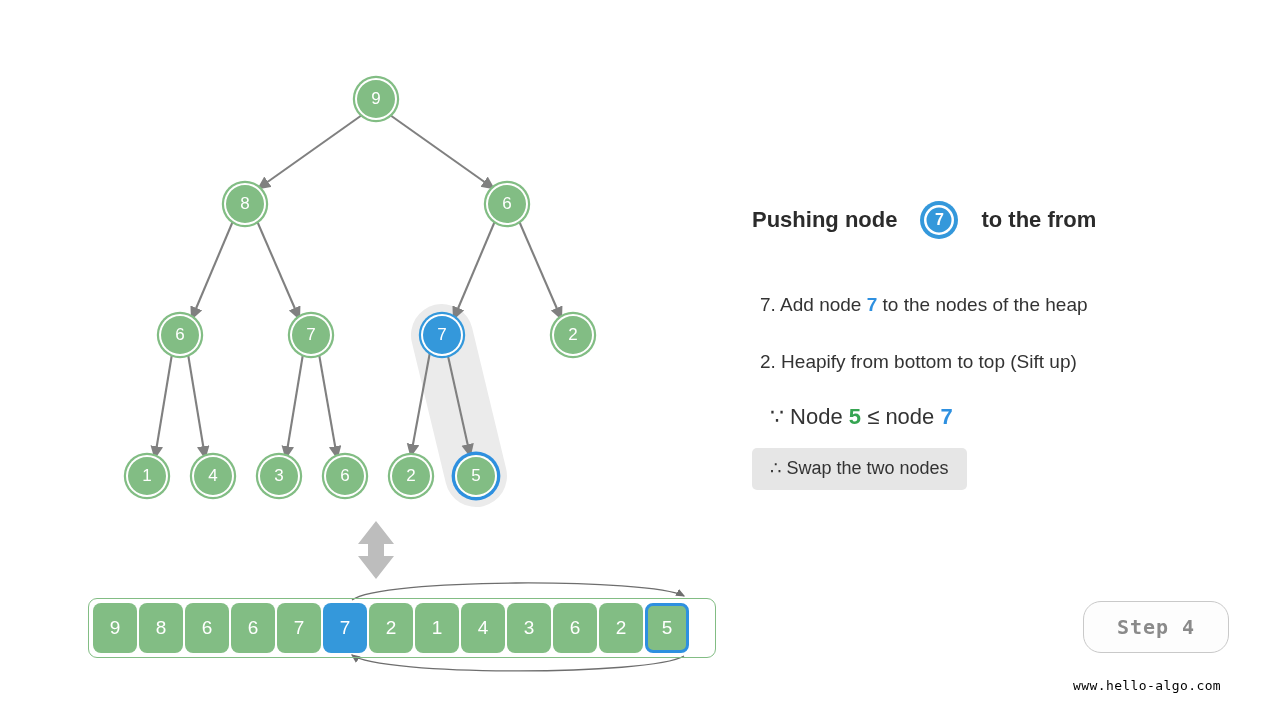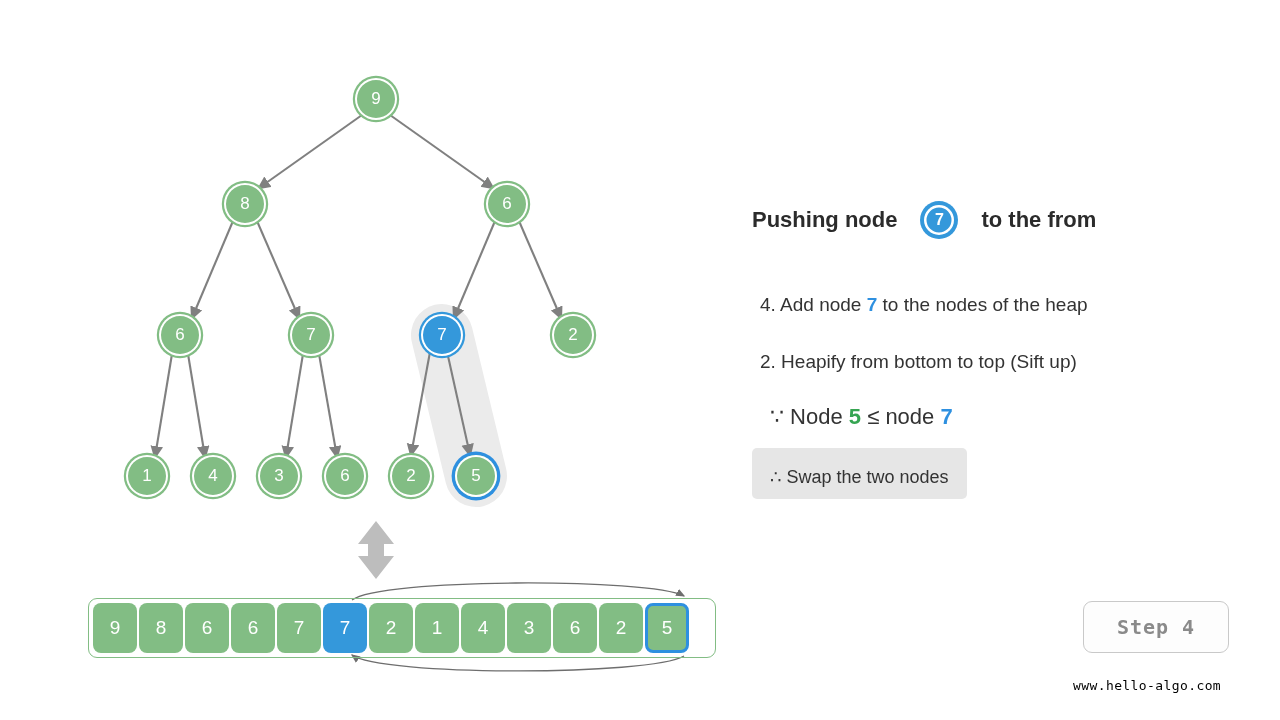--- a/index.html
+++ b/index.html
@@ -68,35 +68,35 @@
   }
   .step-1 { position: absolute; left: 8px;  top: 88px; }
   .step-2 { position: absolute; left: 8px;  top: 145px; }
   .reason { position: absolute; left: 18px; top: 200px; font-size: 22px; }
   .concl-wrap {
     position: absolute;
     left: 0px;
     top: 243px;
     background: #e6e6e6;
     border-radius: 5px;
-    padding: 18px 18px 11px 18px;
+    padding: 9px 18px 11px 18px;
   }
   .concl { font-size: 18px; color: #333333; white-space: pre; }
   .blue-num  { color: #2e90e0; font-weight: bold; }
   .green-num { color: #36a552; font-weight: bold; }
 
   
   .step-badge {
     position: absolute;
     left: 1083px;
     top: 601px;
     width: 144px;
     height: 50px;
     border: 1.4px solid #c9c9c9;
-    border-radius: 9px;
+    border-radius: 18px;
     display: flex;
     align-items: center;
     justify-content: center;
     font-family: "DejaVu Sans Mono", monospace;
     font-size: 20px;
     font-weight: bold;
     letter-spacing: 1px;
     color: #8a8a8a;
     background: #fdfdfd;
   }
@@ -242,21 +242,21 @@
     <div class="cell green ringblue">5</div>
   </div>
 
   <div class="panel">
     <div class="panel-title">
       <span>Pushing node</span>
       <span class="badge-node">7</span>
       <span>to the from</span>
     </div>
 
-    <div class="step-line step-1"><span>4. Add node </span><span class="blue-num">7</span><span> to the nodes of the heap</span></div>
+    <div class="step-line step-1"><span>7. Add node </span><span class="blue-num">7</span><span> to the nodes of the heap</span></div>
 
     <div class="step-line step-2">2. Heapify from bottom to top (Sift up)</div>
 
     <div class="step-line reason"><span>∵</span><span> Node </span><span class="green-num">5</span><span> ≤ node </span><span class="blue-num">7</span></div>
 
     <div class="concl-wrap">
       <div class="concl"><span>∴</span><span> Swap the two nodes</span></div>
     </div>
   </div>
 

